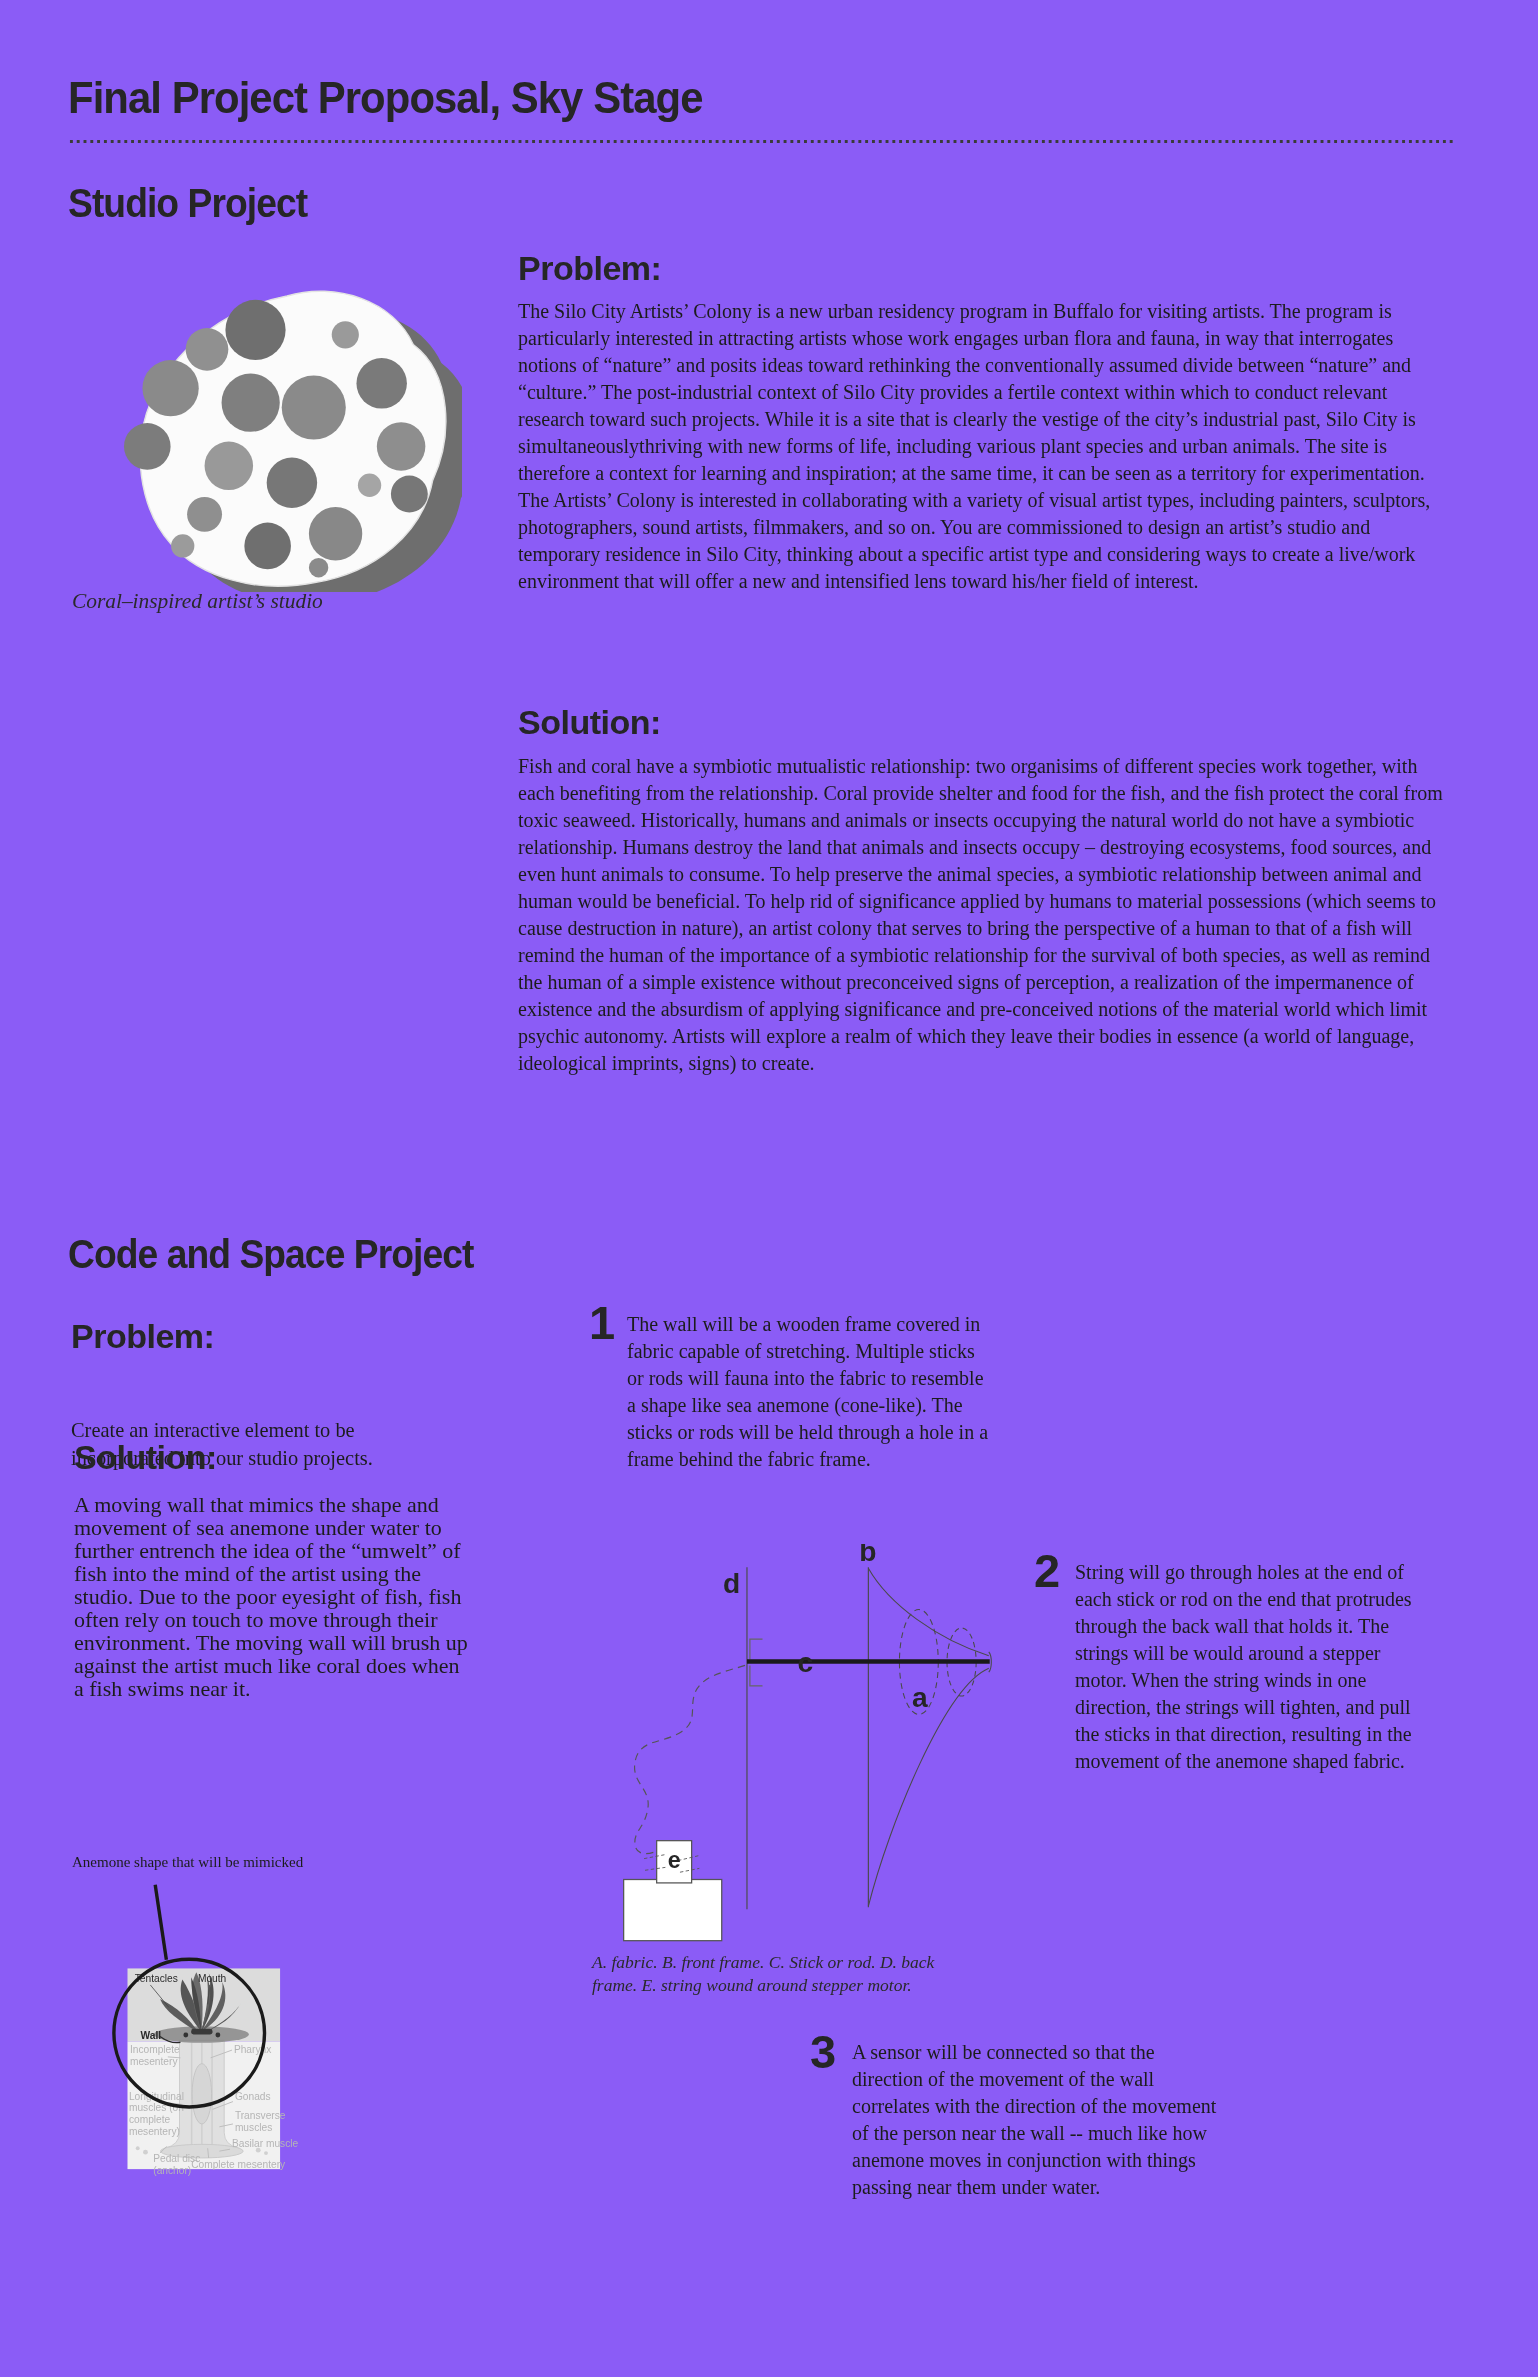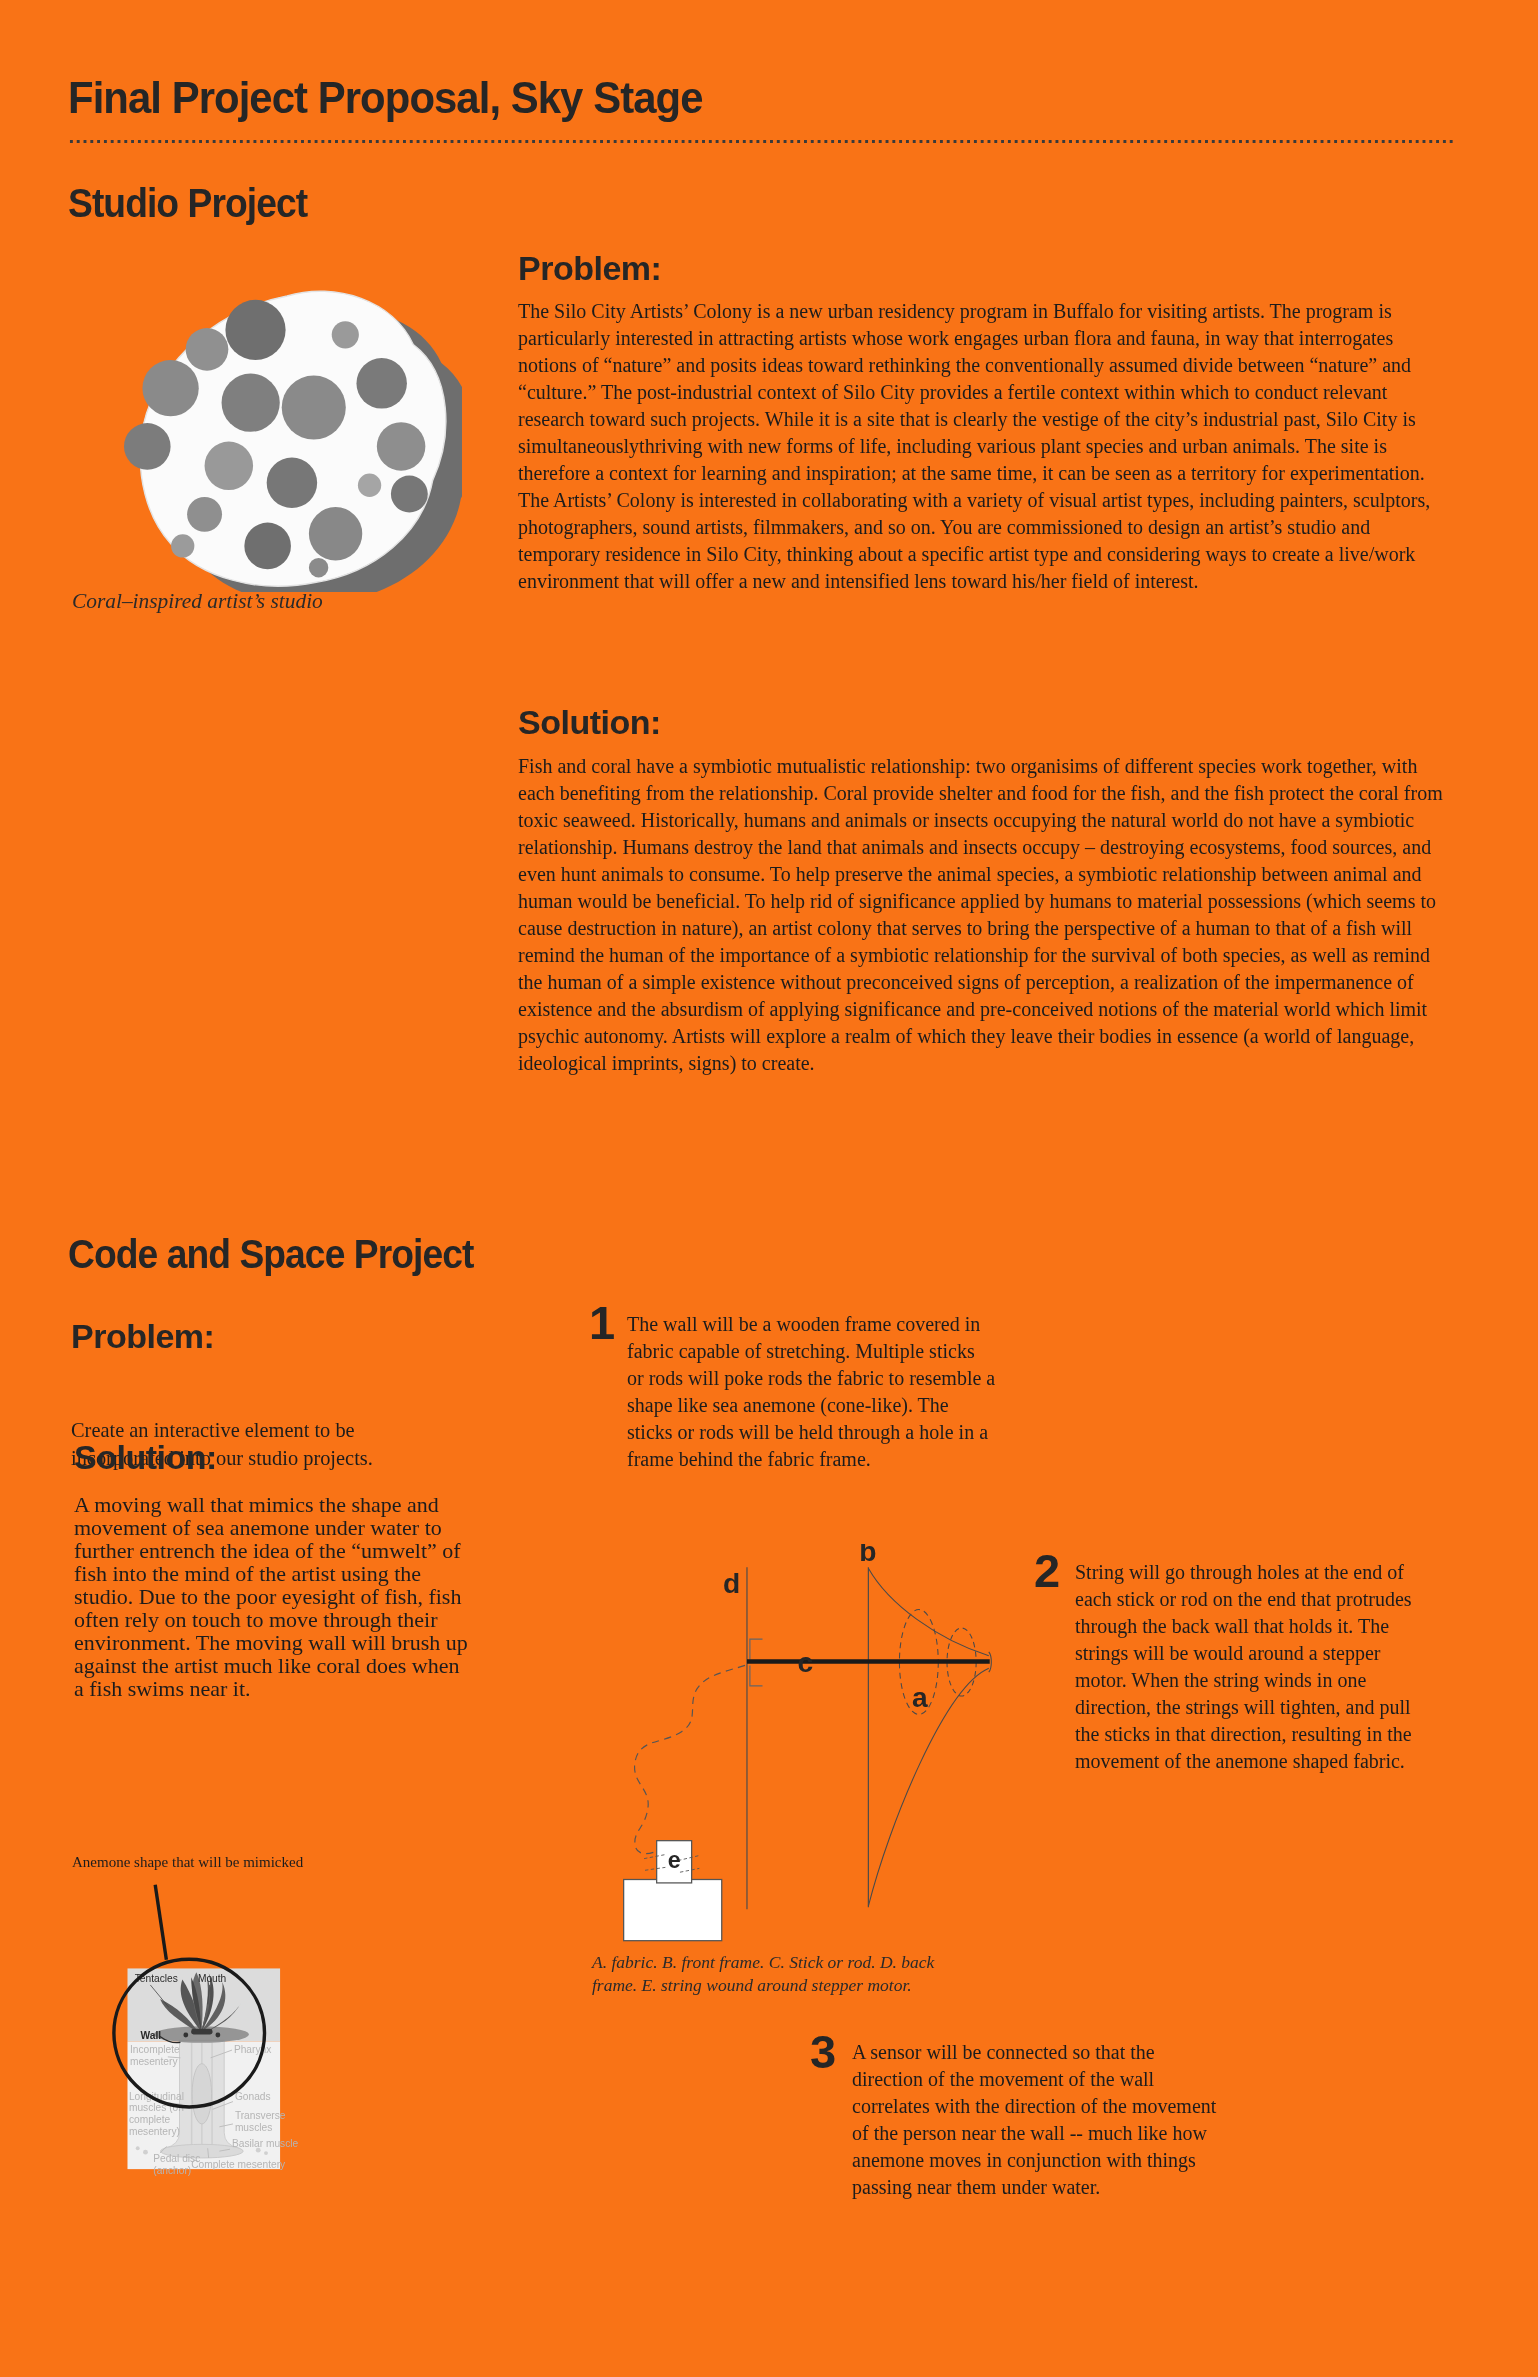--- a/index.html
+++ b/index.html
@@ -1,16 +1,16 @@
 <!DOCTYPE html>
 <html style="font-size:7.8px"><head>
 <meta charset="utf-8">
 <style>
   html,body{margin:0;padding:0;background:#ffffff;}
-  #page{position:relative;width:1538px;height:2377px;background:#f97316;overflow:hidden;
+  #page{position:relative;width:1538px;height:2377px;background:#8b5cf6;overflow:hidden;
         font-family:"Liberation Serif",serif;color:#1c1c1c;}
   .abs{position:absolute;}
   .h1{font-family:"Liberation Sans",sans-serif;font-weight:700;font-size:45px;letter-spacing:-1px;
       color:#262626;white-space:nowrap;transform:scaleX(.93);transform-origin:left center;}
   .h2{font-family:"Liberation Sans",sans-serif;font-weight:700;font-size:40px;letter-spacing:-1px;
       color:#262626;white-space:nowrap;transform:scaleX(.93);transform-origin:left center;}
   .h3{font-family:"Liberation Sans",sans-serif;font-weight:700;font-size:34px;letter-spacing:-0.5px;
       color:#262626;white-space:nowrap;}
   .body{font-size:20px;line-height:27px;color:#1c1c1c;}
   .body-lg{font-size:22px;line-height:23px;color:#1c1c1c;}
@@ -143,21 +143,21 @@
       <line x1="150" y1="562" x2="164" y2="548" stroke="#bdbdbd" stroke-width="2"></line>
       <text class="tiny" x="214" y="592">Complete mesentery</text>
       <line x1="250" y1="572" x2="248" y2="552" stroke="#bdbdbd" stroke-width="2"></line>
     </g>
 
     <ellipse cx="210" cy="315" rx="155" ry="152" fill="none" stroke="#1a1a1a" stroke-width="7"></ellipse>
     <line x1="140" y1="10" x2="163" y2="164" stroke="#1a1a1a" stroke-width="7"></line>
   </svg>
 
   <div class="abs step-num" style="left:589px;top:1299px;">1</div>
-  <div class="abs body" style="left:627px;top:1311px;width:369px;line-height:27px;">The wall will be a wooden frame covered in fabric capable of stretching. Multiple sticks or rods will poke rods the fabric to resemble a shape like sea anemone (cone-like). The sticks or rods will be held through a hole in a frame behind the fabric frame.</div>
+  <div class="abs body" style="left:627px;top:1311px;width:369px;line-height:27px;">The wall will be a wooden frame covered in fabric capable of stretching. Multiple sticks or rods will fauna into the fabric to resemble a shape like sea anemone (cone-like). The sticks or rods will be held through a hole in a frame behind the fabric frame.</div>
 
   <svg class="abs" style="left:578px;top:1544px;" width="437" height="403" viewBox="0 0 900 830">
 
     <line x1="348" y1="48" x2="348" y2="752" stroke="#4a4a4a" stroke-width="2.4"></line>
     <text class="dlabel" x="334" y="100" font-size="58" text-anchor="end">d</text>
 
     <path d="M380,196 L354,196 L354,238 M354,250 L354,292 L380,292" fill="none" stroke="#666666" stroke-width="2.5"></path>
 
     <text class="dlabel" x="597" y="36" font-size="58" text-anchor="middle">b</text>
     <line x1="598" y1="48" x2="598" y2="748" stroke="#4a4a4a" stroke-width="2.4"></line>

